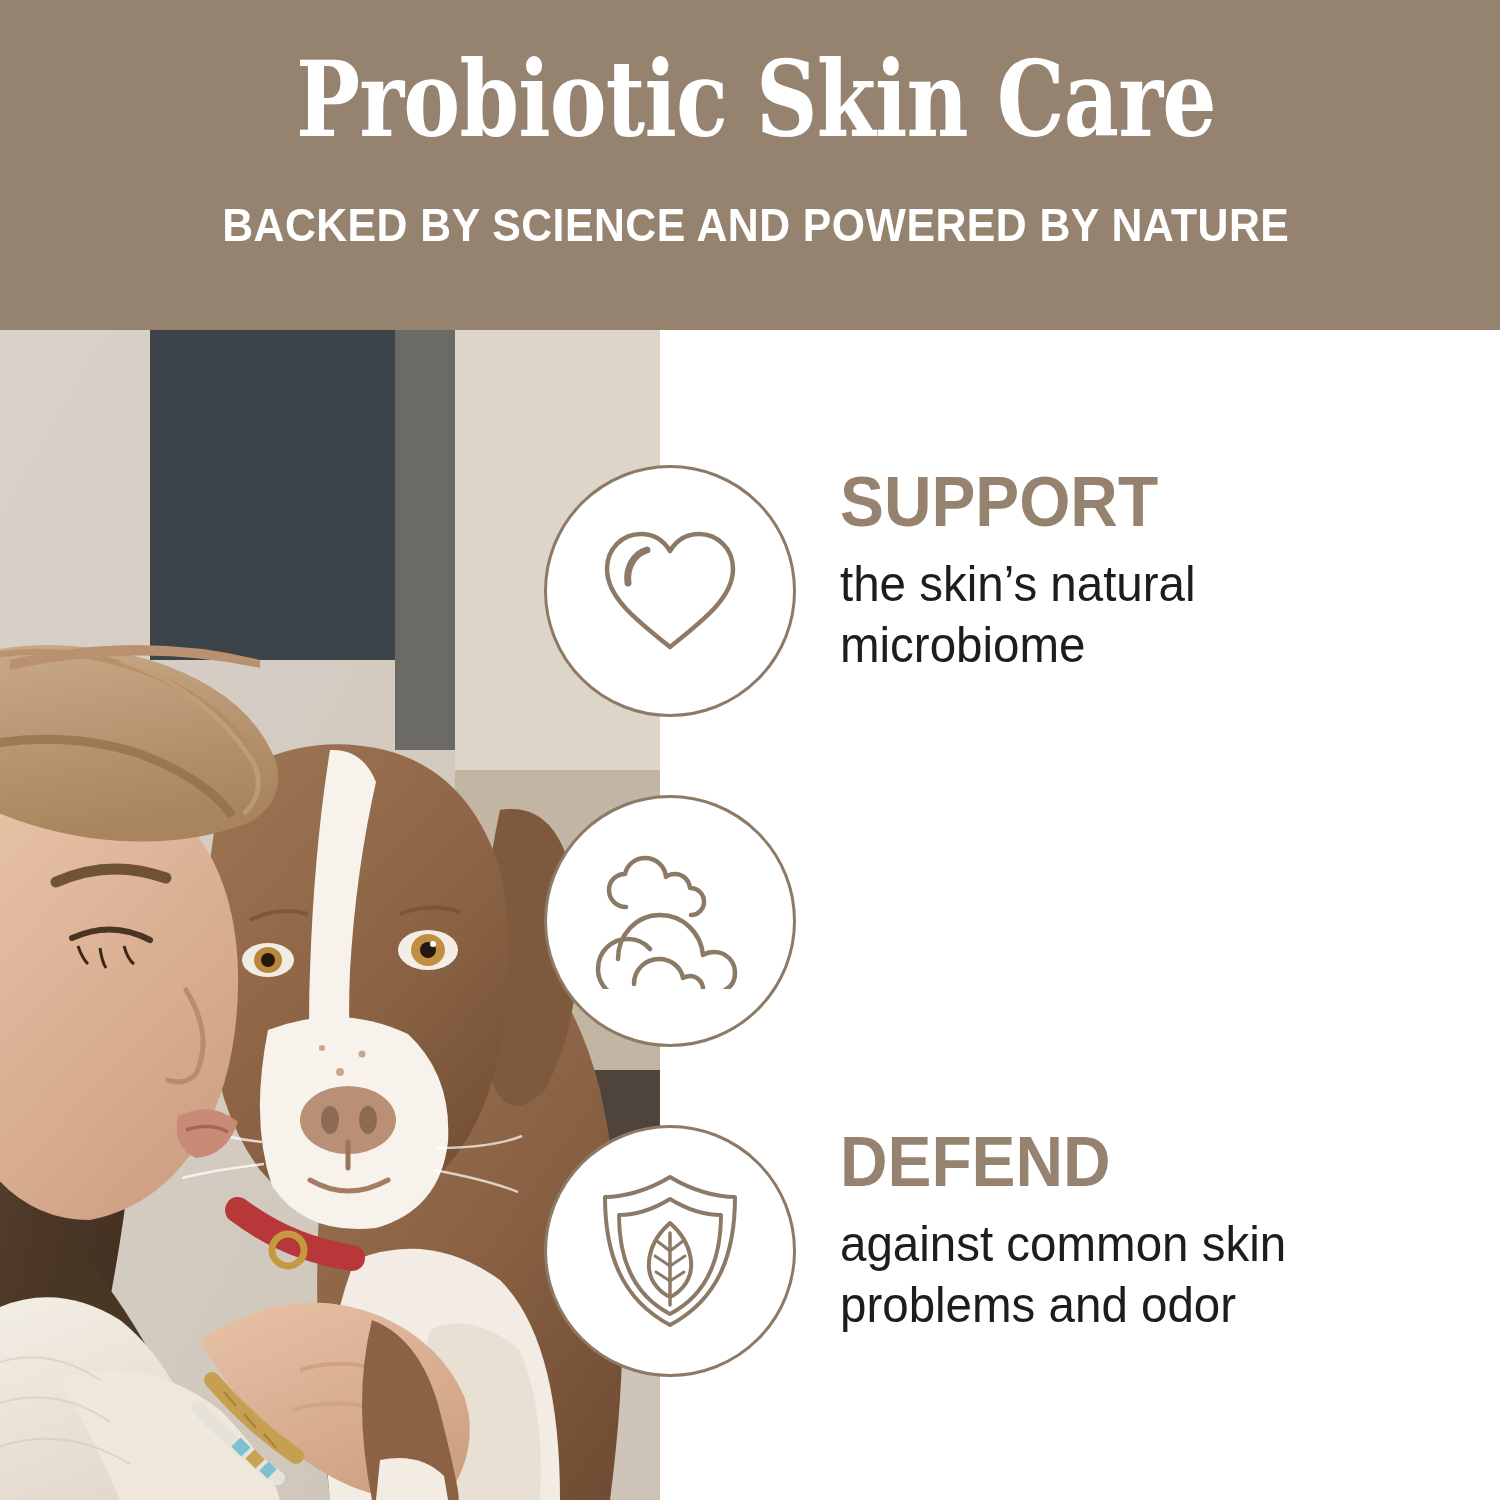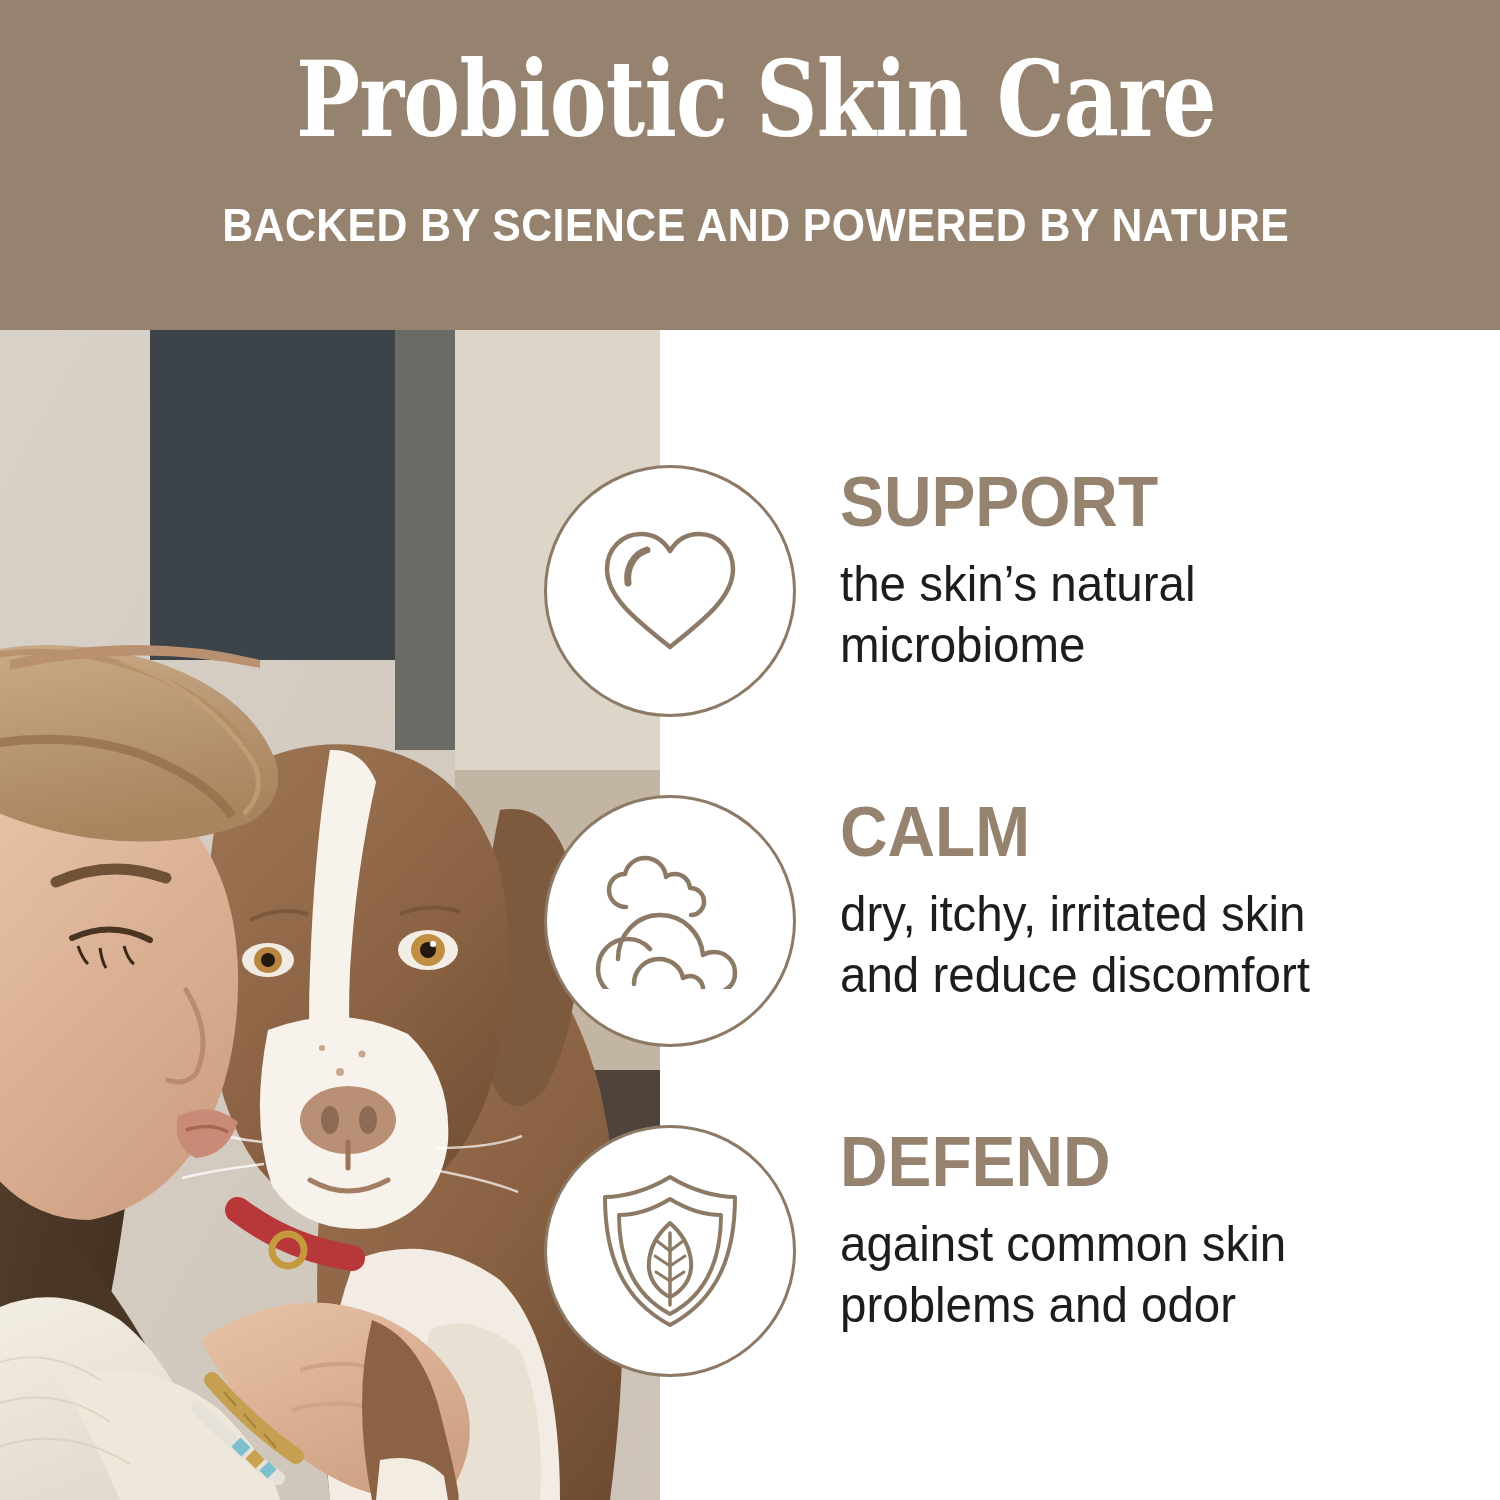--- a/index.html
+++ b/index.html
@@ -293,27 +293,20 @@
           <path d="M28 106 C28 82 46 62 70 62 C93 62 111 80 113 102 C116 100 120 99 124 99 C136 99 145 108 145 120 C145 128 141 134 135 137"></path>
 
           <path d="M60 96 C55 90 47 86 38 86 C21 86 8 99 8 116 C8 128 15 138 25 142"></path>
 
           <path d="M44 131 C44 117 55 106 69 106 C81 106 91 114 93 125 C95 124 97 123 100 123 C107 123 113 129 113 136"></path>
 
           <path d="M25 142 L135 142" stroke-width="4.5"></path>
         </svg>
       </span>
     </div>
-    <div class="text-block">
-      <div class="benefit-title">CALM</div>
-      <div class="benefit-desc">
-        <span>dry, itchy, irritated skin</span>
-        <span>and reduce discomfort</span>
-      </div>
-    </div>
   </div>
 
   <div class="row row-defend">
     <div class="icon-circle">
       <span>
         <svg width="146" height="160" viewBox="0 0 146 160" fill="none" stroke="#8d7a66" stroke-width="4" stroke-linecap="round" stroke-linejoin="round">
 
           <path d="M73 6 C96 20 120 26 138 26 C138 82 122 128 73 154 C24 128 8 82 8 26 C26 26 50 20 73 6 Z"></path>
 
           <path d="M73 28 C91 39 110 44 124 44 C124 87 111 123 73 143 C35 123 22 87 22 44 C36 44 55 39 73 28 Z"></path>

